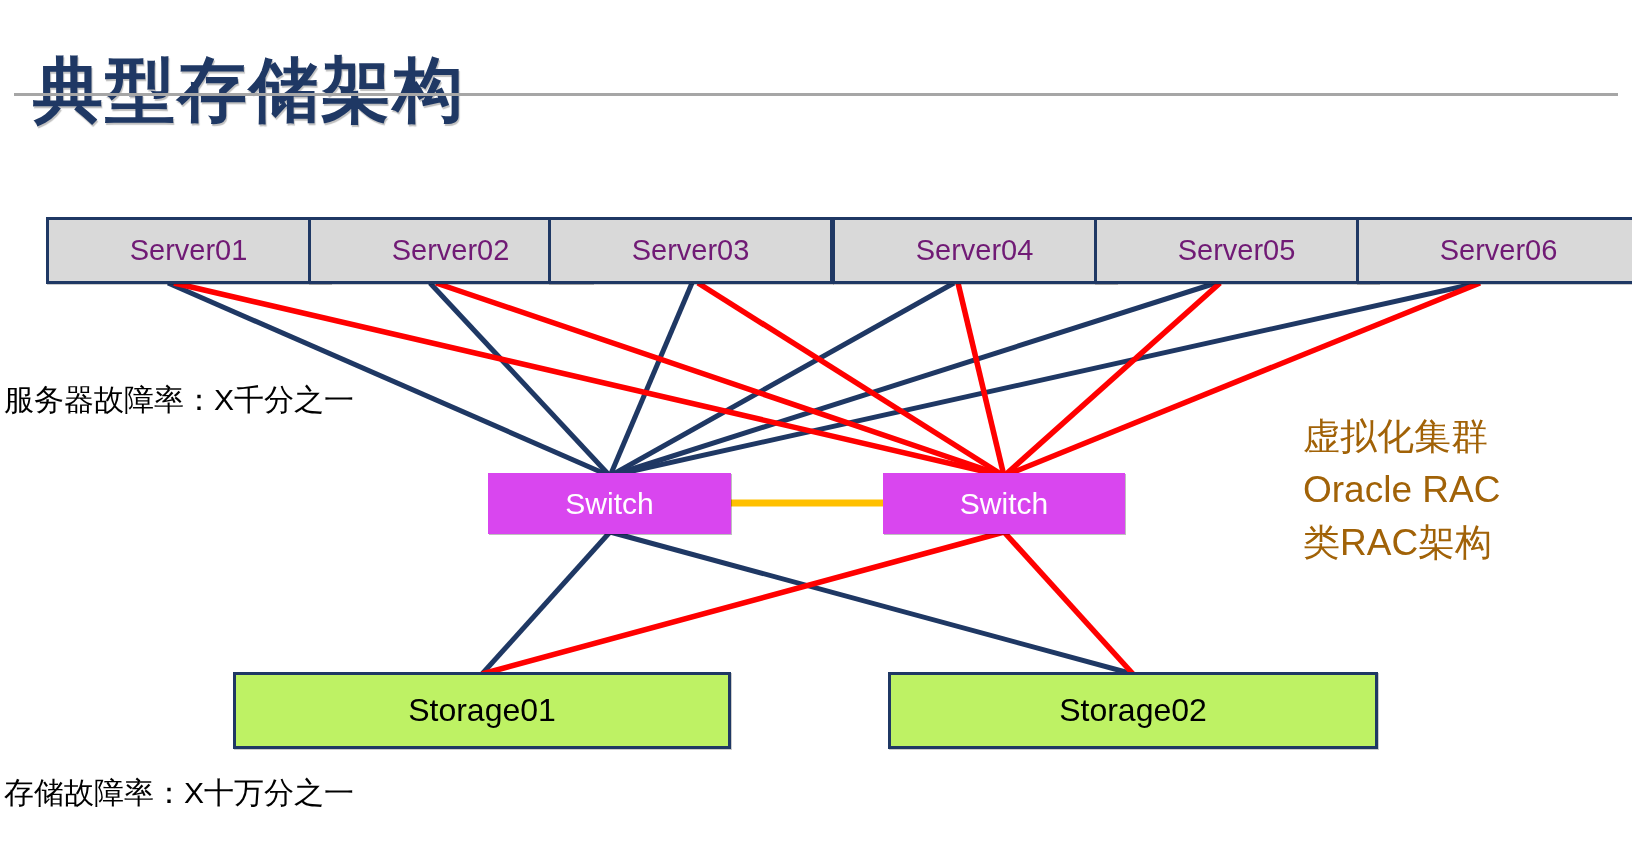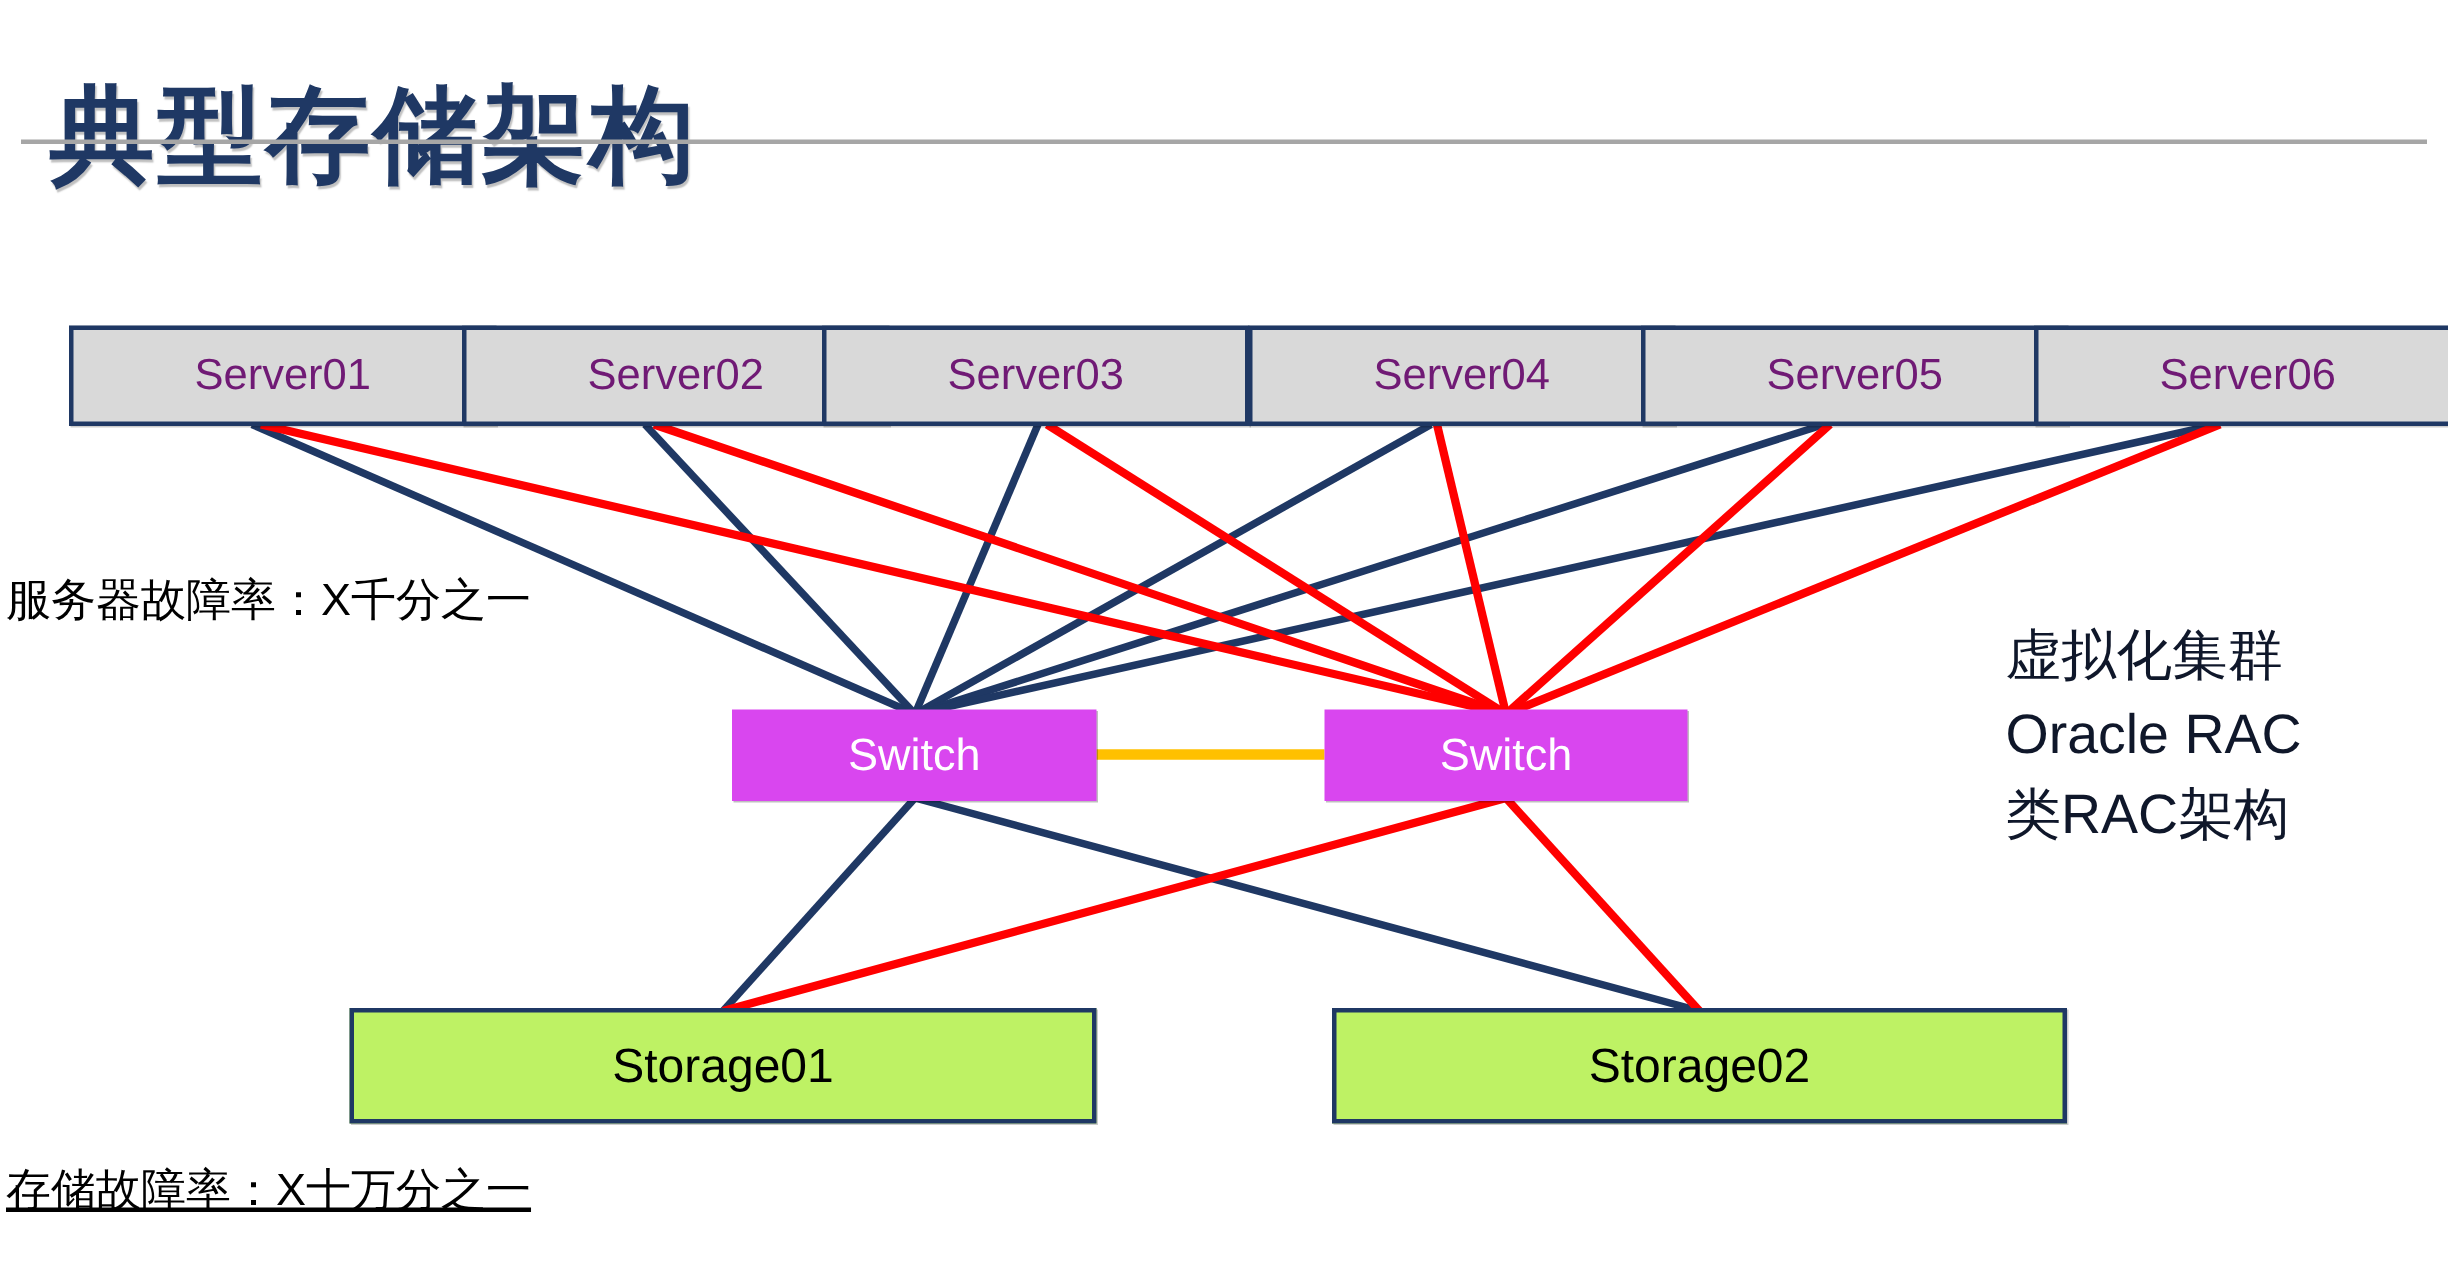--- a/index.html
+++ b/index.html
@@ -57,25 +57,25 @@
     box-shadow: 1px 1px 0 rgba(0,0,0,0.2);
   }
   .storage-1 { left: 233px; width: 498px; }
   .storage-2 { left: 888px; width: 490px; }
 
   .rate-label {
     position: absolute; left: 4px;
     font-size: 30px; color: #000000; white-space: nowrap; z-index: 3;
   }
   .rate-server  { top: 380px; }
-  .rate-storage { top: 773px; text-decoration: underline; }
+  .rate-storage { top: 773px; }
 
   .cluster-note {
-    position: absolute; left: 1337px; top: 410px;
-    font-size: 37px; line-height: 53px; color: #0f172a;
+    position: absolute; left: 1303px; top: 410px;
+    font-size: 37px; line-height: 53px; color: #a16207;
     z-index: 3; white-space: nowrap;
   }
 
   svg.links { position: absolute; left: 0; top: 0; z-index: 1; }
   .navy-link   { stroke: #1F3864; stroke-width: 5px;   fill: none; }
   .red-link    { stroke: #FF0000; stroke-width: 5.5px; fill: none; }
   .orange-link { stroke: #FFC000; stroke-width: 7px;   fill: none; }
 </style>
 </head>
 <body>

